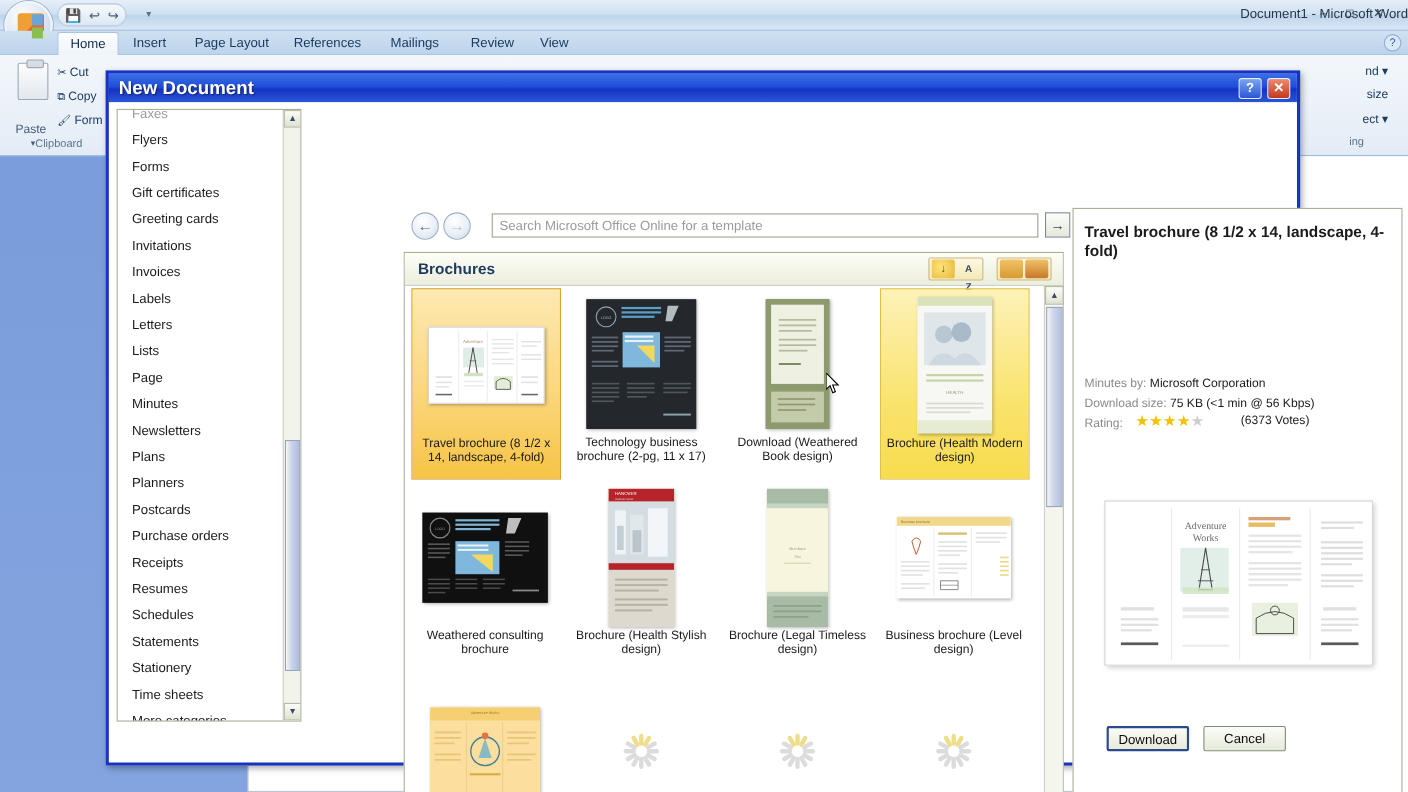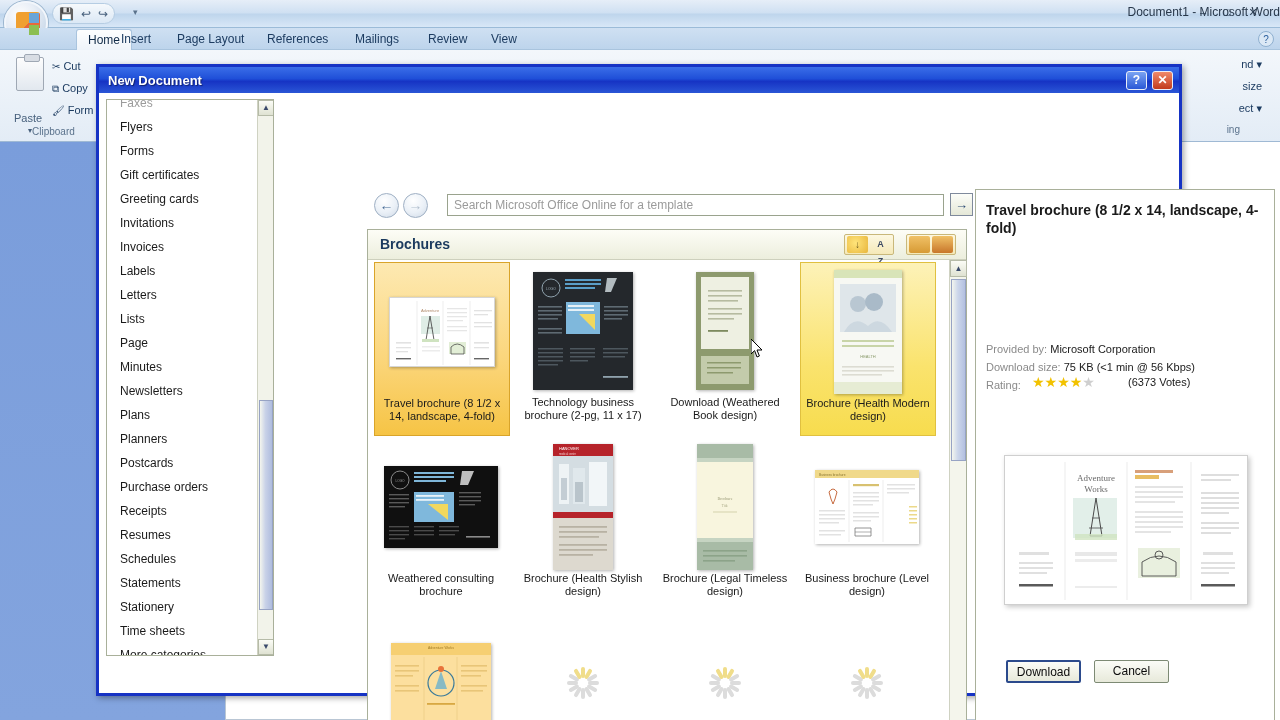--- a/index.html
+++ b/index.html
@@ -64,21 +64,21 @@
     background: linear-gradient(180deg,#cfe0f2 0%,#bdd4ec 100%);
     border-bottom: 1px solid #a9c4de;
   }
   .rtab {
     position: absolute; top: 1px; height: 21px; padding: 0 11px;
     font-size: 12px; color: #1d3c61; line-height: 21px;
   }
   .rtab.active {
     background: linear-gradient(180deg,#fdfefe 0%, #eef4fa 100%);
     border: 1px solid #a9c4de; border-bottom: none;
-    border-radius: 3px 3px 0 0; color: #102a47; margin-left: 24px;
+    border-radius: 3px 3px 0 0; color: #102a47;
   }
   #ribbon-body {
     position: absolute; left: 0; top: 50px; width: 1280px; height: 92px;
     background: linear-gradient(180deg,#f3f7fb 0%,#e3ecf6 100%);
     border-bottom: 1px solid #9fb9d4;
   }
   #grp-clipboard {
     position: absolute; left: 2px; top: 2px; width: 100px; height: 88px;
   }
   #paste-icon {
@@ -130,21 +130,21 @@
     border: 3px solid #1633c4;
     background: #eff0e2;
     box-shadow: 2px 2px 6px rgba(0,0,0,0.35);
   }
   #dlg-titlebar {
     position: absolute; left: 0; top: 0; width: 1080px; height: 26px;
     background: linear-gradient(180deg,#3b6ee8 0%,#1f4fd8 45%,#1633c4 55%,#2a56d6 100%);
     display: flex; align-items: center;
   }
   #dlg-title {
-    margin-left: 9px; font-size: 13px; font-weight: bold; color: #ffffff;
+    margin-left: 9px; font-size: 17px; font-weight: bold; color: #ffffff;
     text-shadow: 1px 1px 1px rgba(0,0,0,0.45);
   }
   .dlg-btn {
     position: absolute; top: 4px; width: 21px; height: 19px;
     border: 1px solid #eaeef8; border-radius: 3px;
     font-size: 12px; font-weight: bold; text-align: center; line-height: 17px;
     color: #ffffff;
   }
   #dlg-help-btn {
     right: 32px; background: linear-gradient(180deg,#7aa4f2,#2a57d6);
@@ -850,21 +850,21 @@
       <div id="grid-scroll">
         <div class="gs-arrow" id="gs-up">▲</div>
         <div id="gs-thumb"></div>
 
       </div>
     </div>
 
     <div id="preview">
       <div id="pv-title">Travel brochure (8 1/2 x 14, landscape, 4-fold)</div>
       <div class="pv-row" style="top:153px">
-        <span class="pv-key">Provided by:</span>
+        <span class="pv-key">Minutes by:</span>
         <span class="pv-val">Microsoft Corporation</span>
       </div>
       <div class="pv-row" style="top:171px">
         <span class="pv-key">Download size:</span>
         <span class="pv-val">75 KB (&lt;1 min @ 56 Kbps)</span>
       </div>
       <div class="pv-row" style="top:189px">
         <span class="pv-key">Rating:</span>
       </div>
       <div id="pv-stars"><span class="star-on">★</span><span class="star-on">★</span><span class="star-on">★</span><span class="star-on">★</span><span class="star-off">★</span></div>

